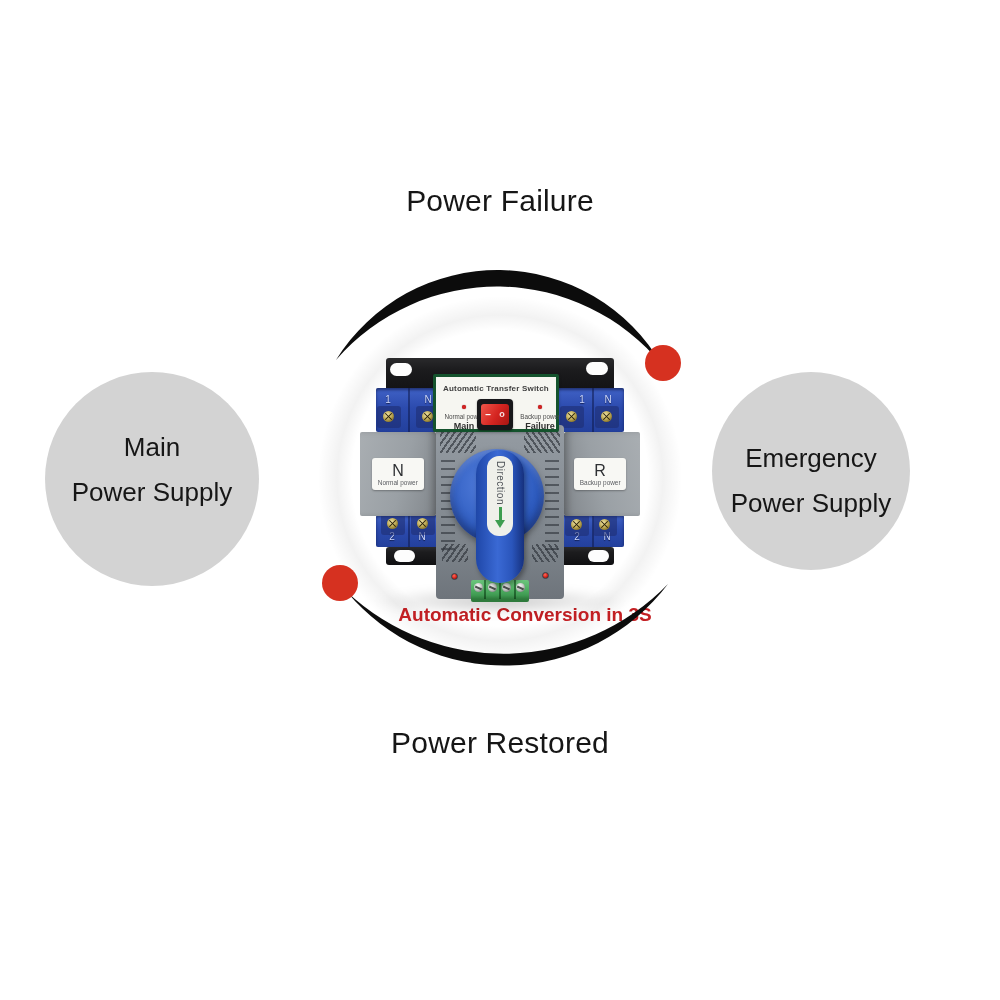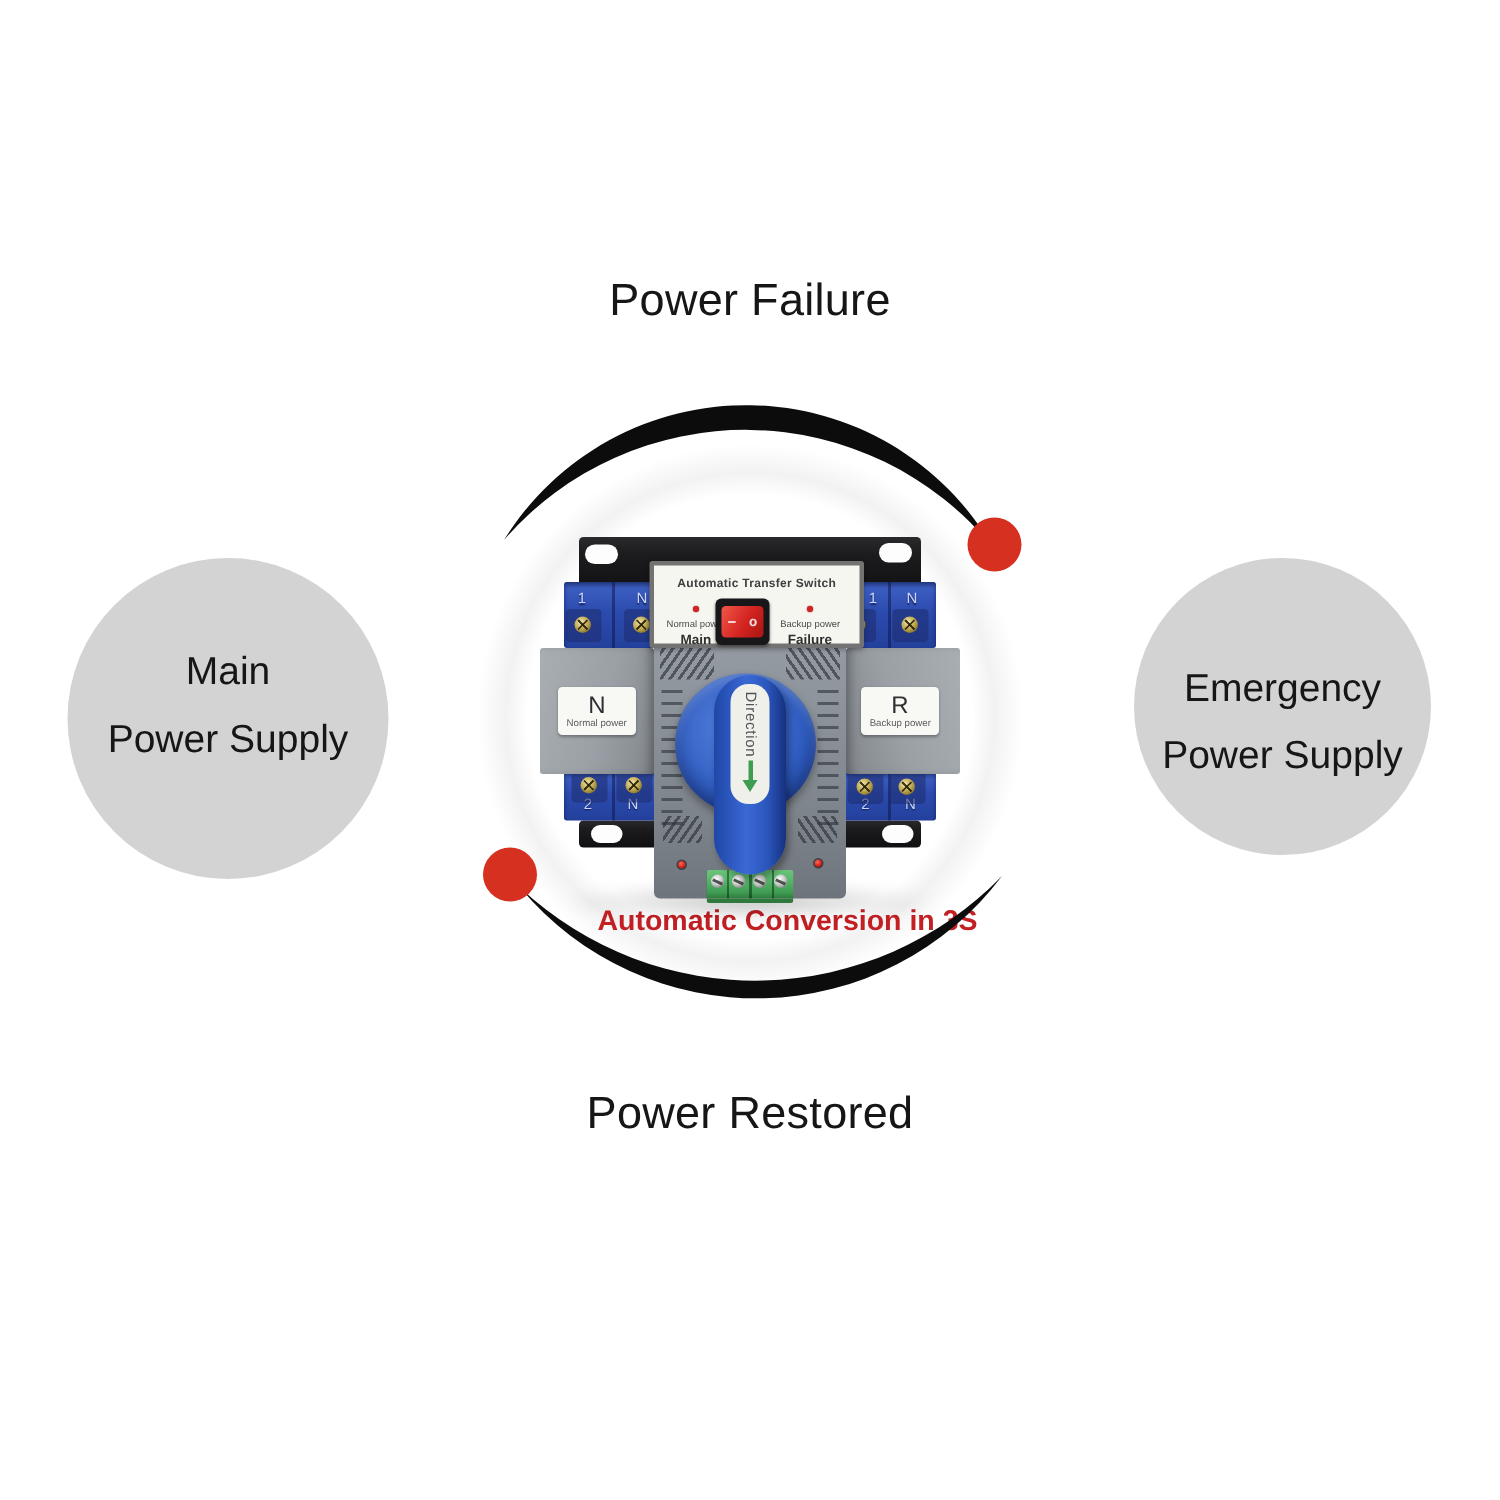--- a/index.html
+++ b/index.html
@@ -45,22 +45,22 @@
               box-shadow:0 1px 2px rgba(0,0,0,.3);display:flex;flex-direction:column;
               align-items:center;justify-content:center;}
   .wing-label .big{font-size:16px;line-height:17px;color:#2e3033;}
   .wing-label .small{font-size:7px;transform:scale(.92);color:#5a5c60;white-space:nowrap;}
   .body{position:absolute;left:78px;top:77px;width:128px;height:174px;border-radius:4px;
         background:linear-gradient(180deg,#959ca3,var(--body-gray) 45%,#7a8188 75%,#6e747b);}
   .vent{position:absolute;opacity:.8;}
   .vent.dl{background:repeating-linear-gradient(125deg,rgba(44,49,56,0) 0 3px,rgba(44,49,56,.8) 3px 5px);}
   .vent.dr{background:repeating-linear-gradient(55deg,rgba(44,49,56,0) 0 3px,rgba(44,49,56,.8) 3px 5px);}
   .vent.hz{background:repeating-linear-gradient(180deg,rgba(44,49,56,.75) 0 2px,rgba(0,0,0,0) 2px 8px);}
-  .panel{position:absolute;left:75px;top:26px;width:143px;height:58px;background:#f6f6f1;
-         border:3px solid #737373;border-radius:2px;box-sizing:border-box;z-index:5;
+  .panel{position:absolute;left:75px;top:26px;width:126px;height:58px;background:#f6f6f1;
+         border:3px solid #14532d;border-radius:2px;box-sizing:border-box;z-index:5;
          box-shadow:0 1px 3px rgba(0,0,0,.25);}
   .panel-title{position:absolute;left:0;top:7px;width:100%;text-align:center;
                font-size:8px;font-weight:bold;color:#3f3f3f;letter-spacing:.2px;}
   .mode-col{position:absolute;width:44px;text-align:center;top:18px;}
   .led{width:4px;height:4px;border-radius:50%;background:var(--led-red);
        box-shadow:0 0 1px #7a0e0e;display:inline-block;}
   .mode-label{font-size:7px;transform:scale(.9);color:#4a4a4a;white-space:nowrap;line-height:8px;}
   .mode-value{font-size:9px;font-weight:bold;color:#2e2e2e;line-height:10px;}
   .rocker-frame{position:absolute;left:119px;top:51px;width:36px;height:31px;background:#17171a;
                 border-radius:4px;z-index:6;box-shadow:0 1px 2px rgba(0,0,0,.4);}
@@ -109,21 +109,21 @@
   </svg>
 
   <div class="big-label" style="top:726px;">Power Restored</div>
   <div class="big-label" style="top:184px;">Power Failure</div>
 
   <div class="circle" style="left:45px;top:372px;width:214px;height:214px;padding-bottom:18px;box-sizing:border-box;">
     <span>Main</span>
     <span>Power Supply</span>
   </div>
 
-  <div class="circle" style="left:756px;top:372px;width:198px;height:198px;padding-top:20px;box-sizing:border-box;">
+  <div class="circle" style="left:712px;top:372px;width:198px;height:198px;padding-top:20px;box-sizing:border-box;">
     <span>Emergency</span>
     <span>Power Supply</span>
   </div>
 
   <div class="drop-shadow"></div>
 
   <div class="device">
 
     <div class="plate" style="left:28px;top:10px;width:228px;height:38px;">
       <div class="hole" style="left:4px;top:5px;width:22px;height:13px;"></div>

